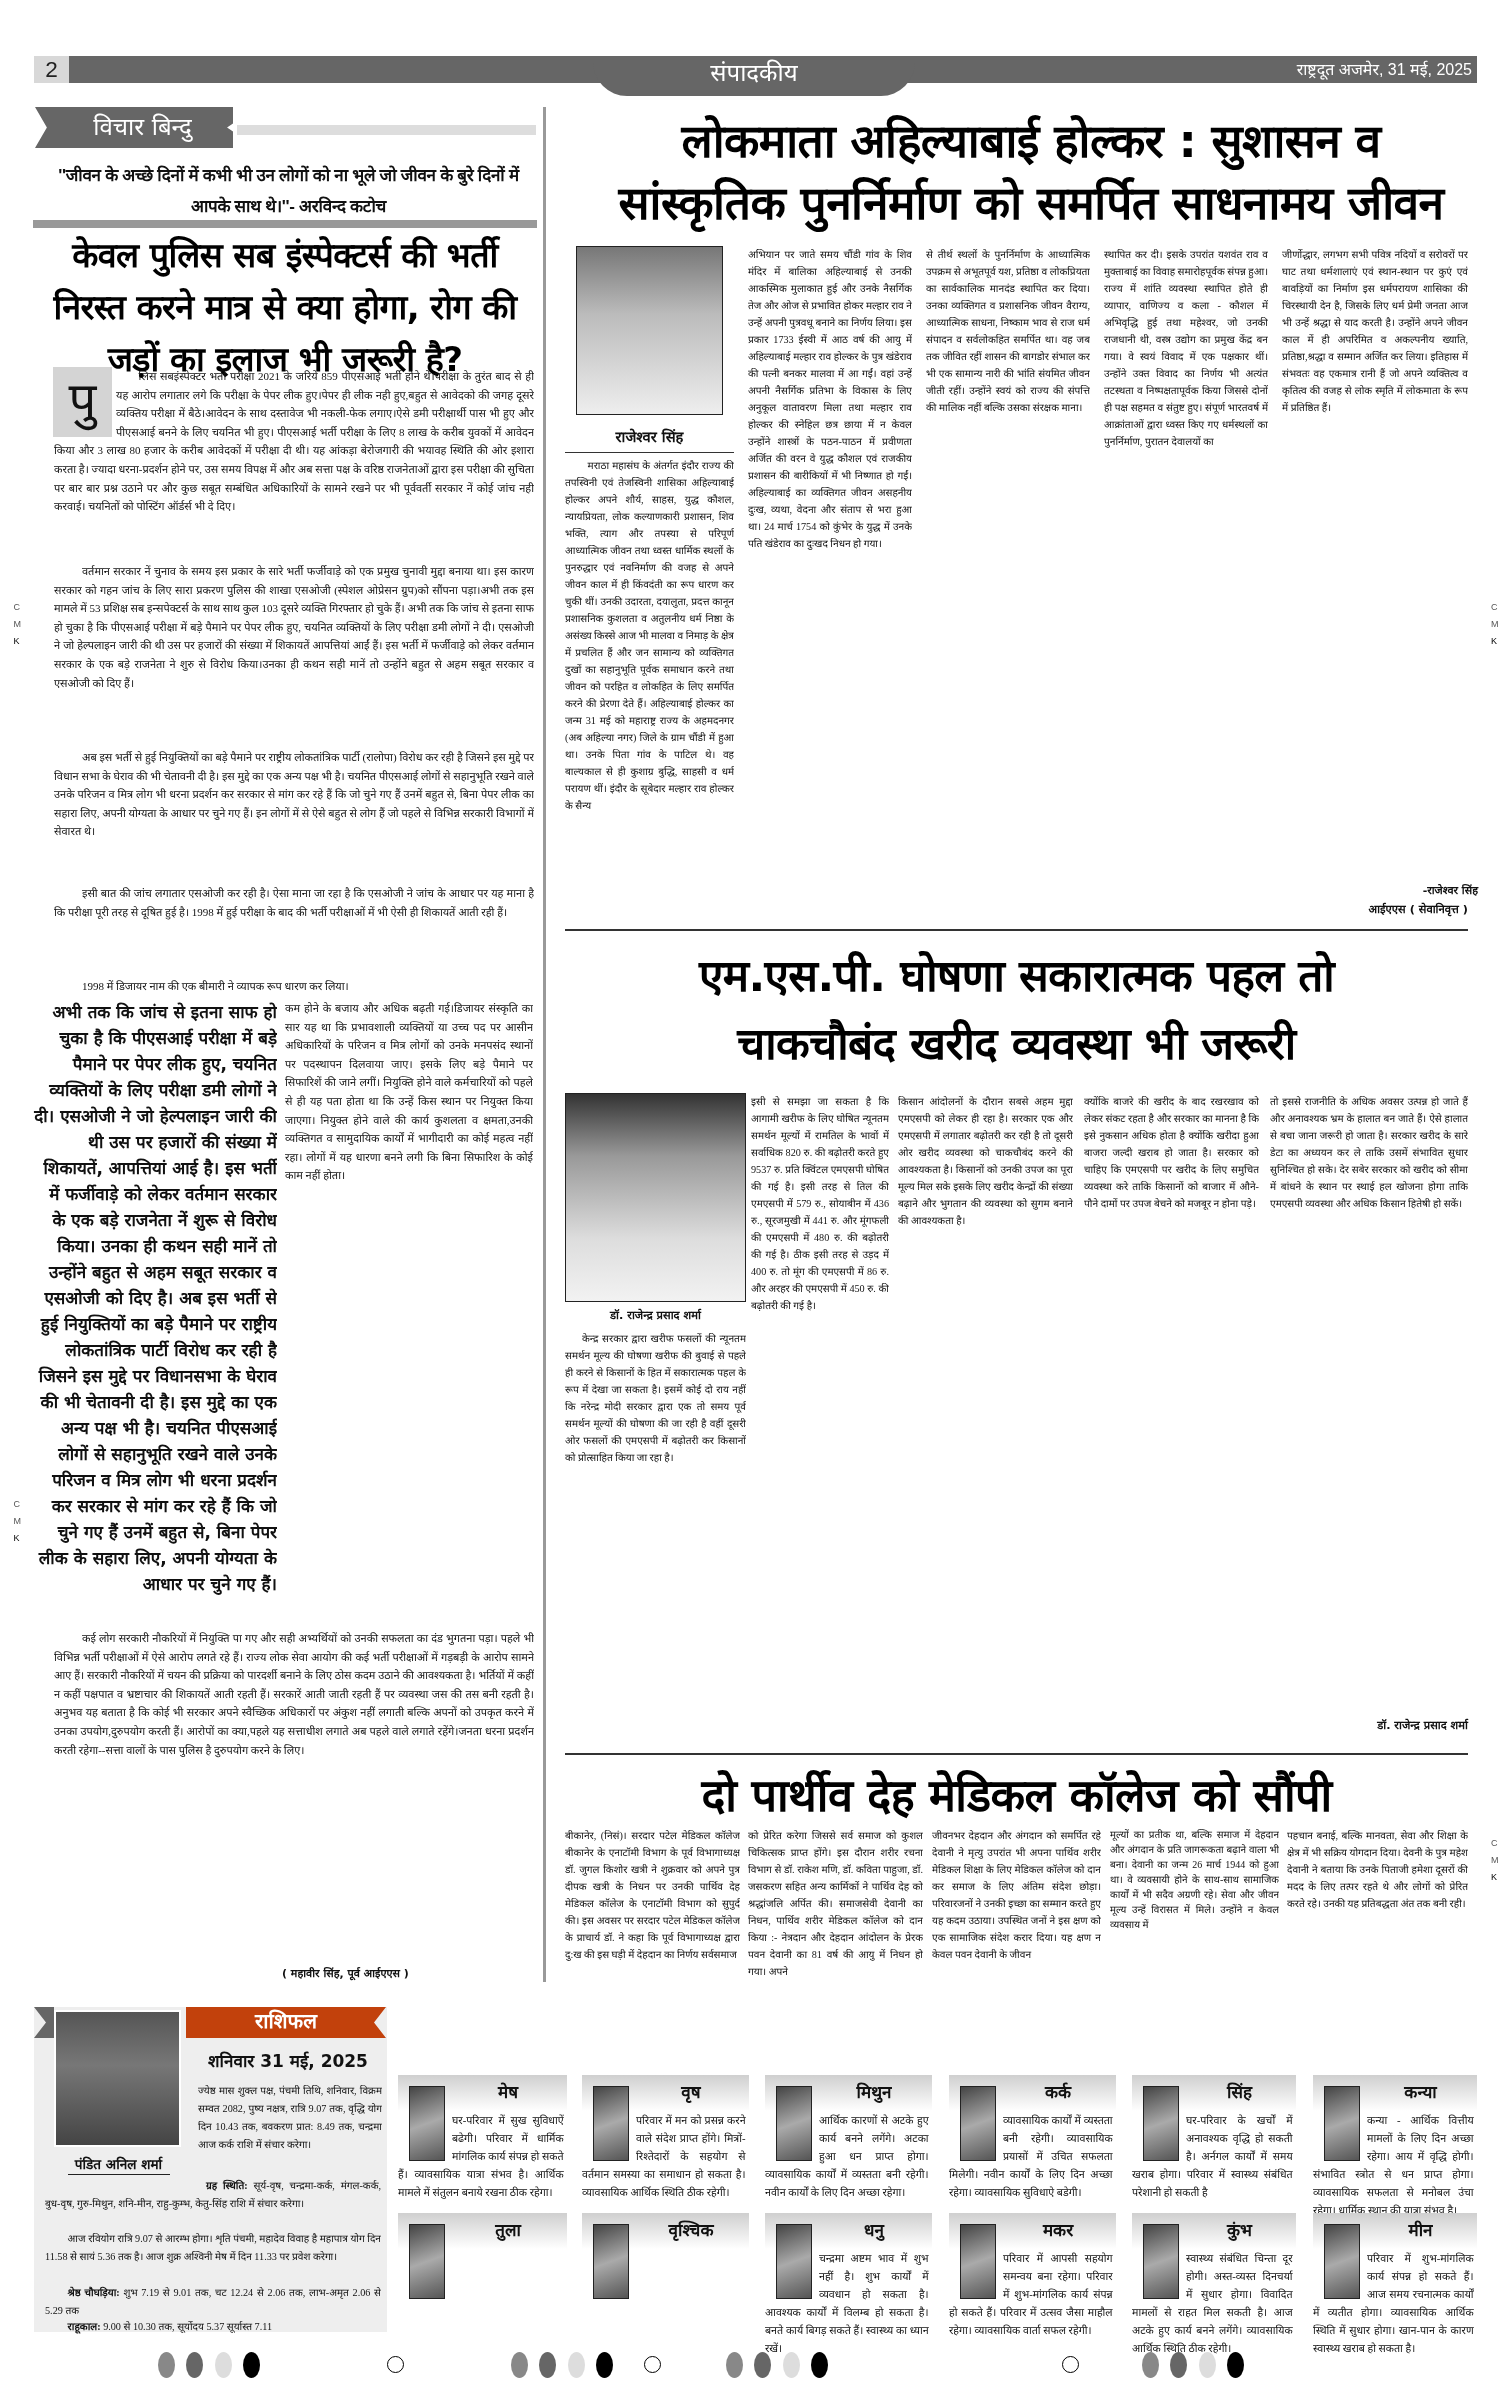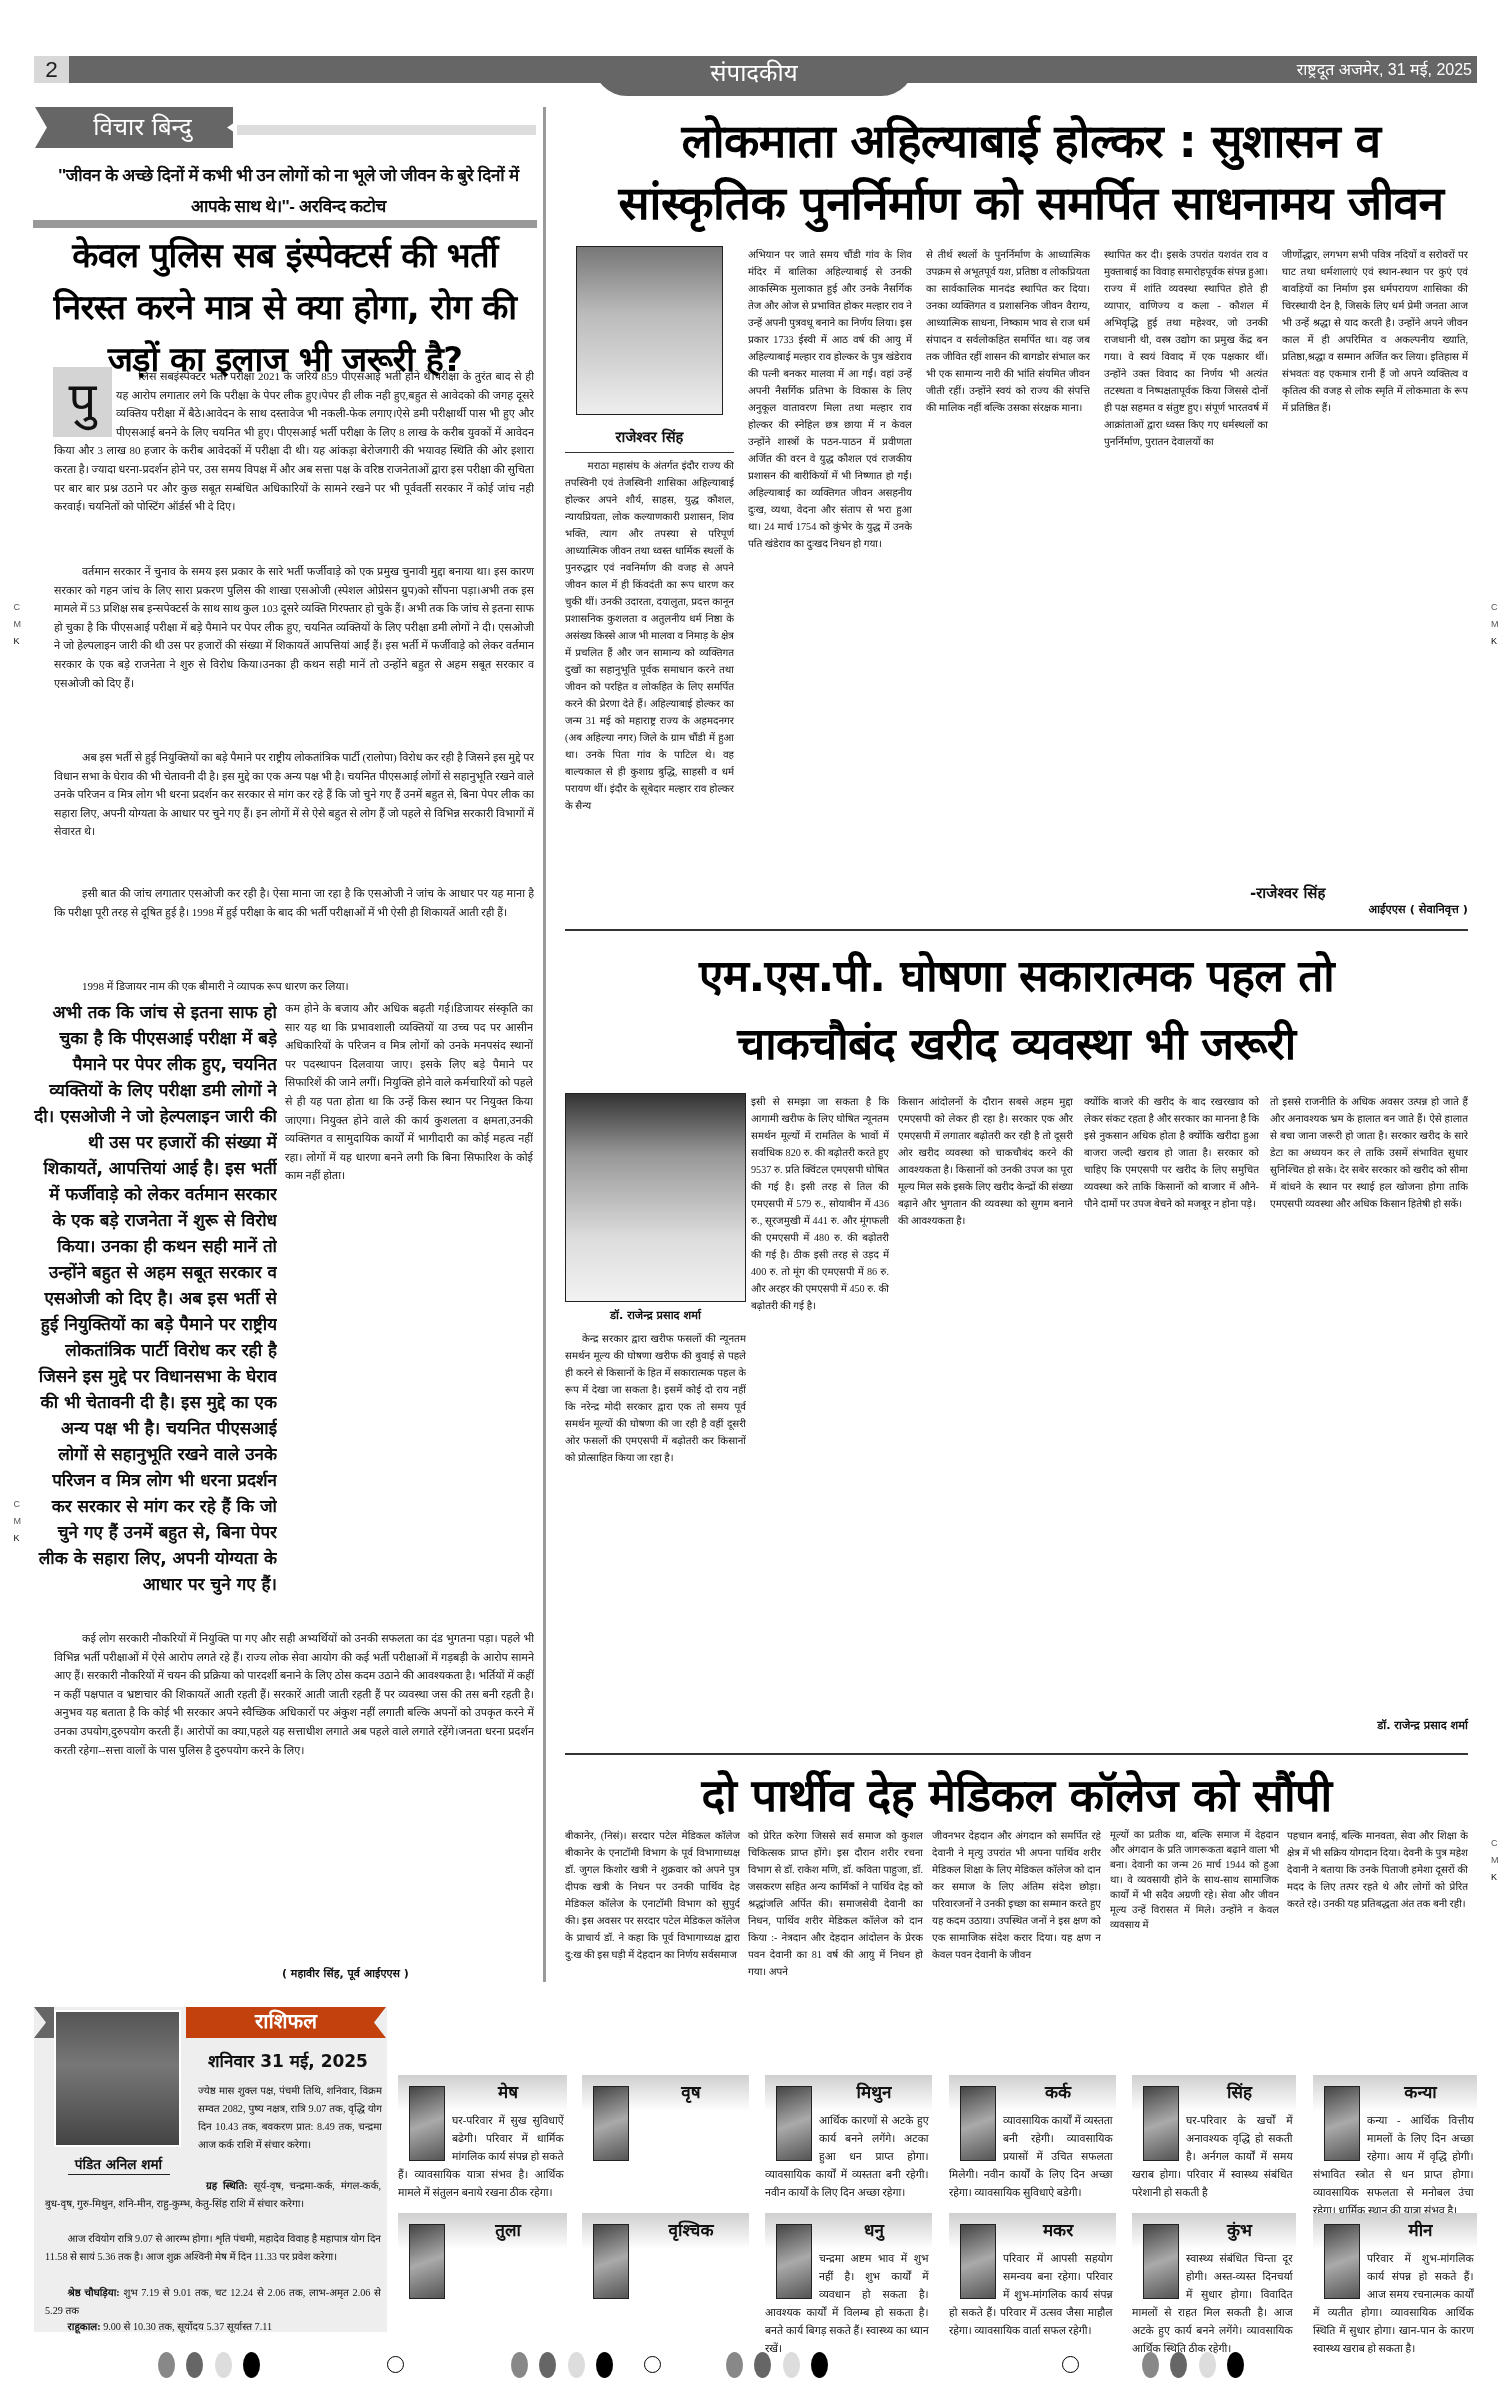--- a/index.html
+++ b/index.html
@@ -57,21 +57,21 @@
 <div class="abs head" style="left:565px;top:110px;width:932px;font-size:46px;line-height:62px">लोकमाता अहिल्याबाई होल्कर : सुशासन व</div>
 <div class="abs head" style="left:565px;top:172px;width:932px;font-size:46px;line-height:62px">सांस्कृतिक पुनर्निर्माण को समर्पित साधनामय जीवन</div>
 <div class="abs photo" style="left:576px;top:246px;width:147px;height:169px"></div>
 <div class="abs" style="left:565px;top:426px;width:169px;text-align:center;font-size:14.7px;font-weight:bold">राजेश्वर सिंह</div>
 <div class="abs hrule" style="left:565px;top:452px;width:169px;height:1.1px"></div>
 <div class="col txt" style="left:565px;top:457px;width:169px;height:469px;text-indent:22.6px;font-size:10.2px;line-height:17px">मराठा महासंघ के अंतर्गत इंदौर राज्य की तपस्विनी एवं तेजस्विनी शासिका अहिल्याबाई होल्कर अपने शौर्य, साहस, युद्ध कौशल, न्यायप्रियता, लोक कल्याणकारी प्रशासन, शिव भक्ति, त्याग और तपस्या से परिपूर्ण आध्यात्मिक जीवन तथा ध्वस्त धार्मिक स्थलों के पुनरुद्धार एवं नवनिर्माण की वजह से अपने जीवन काल में ही किंवदंती का रूप धारण कर चुकी थीं। उनकी उदारता, दयालुता, प्रदत्त कानून प्रशासनिक कुशलता व अतुलनीय धर्म निष्ठा के असंख्य किस्से आज भी मालवा व निमाड़ के क्षेत्र में प्रचलित हैं और जन सामान्य को व्यक्तिगत दुखों का सहानुभूति पूर्वक समाधान करने तथा जीवन को परहित व लोकहित के लिए समर्पित करने की प्रेरणा देते हैं। अहिल्याबाई होल्कर का जन्म 31 मई को महाराष्ट्र राज्य के अहमदनगर (अब अहिल्या नगर) जिले के ग्राम चौंडी में हुआ था। उनके पिता गांव के पाटिल थे। वह बाल्यकाल से ही कुशाग्र बुद्धि, साहसी व धर्म परायण थीं। इंदौर के सूबेदार मल्हार राव होल्कर के सैन्य</div>
 <div class="col txt" style="left:748px;top:246px;width:164px;height:680px;font-size:10.2px;line-height:17px">अभियान पर जाते समय चौंडी गांव के शिव मंदिर में बालिका अहिल्याबाई से उनकी आकस्मिक मुलाकात हुई और उनके नैसर्गिक तेज और ओज से प्रभावित होकर मल्हार राव ने उन्हें अपनी पुत्रवधू बनाने का निर्णय लिया। इस प्रकार 1733 ईस्वी में आठ वर्ष की आयु में अहिल्याबाई मल्हार राव होल्कर के पुत्र खंडेराव की पत्नी बनकर मालवा में आ गईं। वहां उन्हें अपनी नैसर्गिक प्रतिभा के विकास के लिए अनुकूल वातावरण मिला तथा मल्हार राव होल्कर की स्नेहिल छत्र छाया में न केवल उन्होंने शास्त्रों के पठन-पाठन में प्रवीणता अर्जित की वरन वे युद्ध कौशल एवं राजकीय प्रशासन की बारीकियों में भी निष्णात हो गईं। अहिल्याबाई का व्यक्तिगत जीवन असहनीय दुःख, व्यथा, वेदना और संताप से भरा हुआ था। 24 मार्च 1754 को कुंभेर के युद्ध में उनके पति खंडेराव का दुःखद निधन हो गया।</div>
 <div class="col txt" style="left:926px;top:246px;width:164px;height:680px;font-size:10.2px;line-height:17px">से तीर्थ स्थलों के पुनर्निर्माण के आध्यात्मिक उपक्रम से अभूतपूर्व यश, प्रतिष्ठा व लोकप्रियता का सार्वकालिक मानदंड स्थापित कर दिया। उनका व्यक्तिगत व प्रशासनिक जीवन वैराग्य, आध्यात्मिक साधना, निष्काम भाव से राज धर्म संपादन व सर्वलोकहित समर्पित था। वह जब तक जीवित रहीं शासन की बागडोर संभाल कर भी एक सामान्य नारी की भांति संयमित जीवन जीती रहीं। उन्होंने स्वयं को राज्य की संपत्ति की मालिक नहीं बल्कि उसका संरक्षक माना।</div>
 <div class="col txt" style="left:1104px;top:246px;width:164px;height:680px;font-size:10.2px;line-height:17px">स्थापित कर दी। इसके उपरांत यशवंत राव व मुक्ताबाई का विवाह समारोहपूर्वक संपन्न हुआ। राज्य में शांति व्यवस्था स्थापित होते ही व्यापार, वाणिज्य व कला - कौशल में अभिवृद्धि हुई तथा महेश्वर, जो उनकी राजधानी थी, वस्त्र उद्योग का प्रमुख केंद्र बन गया। वे स्वयं विवाद में एक पक्षकार थीं। उन्होंने उक्त विवाद का निर्णय भी अत्यंत तटस्थता व निष्पक्षतापूर्वक किया जिससे दोनों ही पक्ष सहमत व संतुष्ट हुए। संपूर्ण भारतवर्ष में आक्रांताओं द्वारा ध्वस्त किए गए धर्मस्थलों का पुनर्निर्माण, पुरातन देवालयों का</div>
 <div class="col txt" style="left:1282px;top:246px;width:186px;height:632px;font-size:10.2px;line-height:17px">जीर्णोद्धार, लगभग सभी पवित्र नदियों व सरोवरों पर घाट तथा धर्मशालाएं एवं स्थान-स्थान पर कुएं एवं बावड़ियों का निर्माण इस धर्मपरायण शासिका की चिरस्थायी देन है, जिसके लिए धर्म प्रेमी जनता आज भी उन्हें श्रद्धा से याद करती है। उन्होंने अपने जीवन काल में ही अपरिमित व अकल्पनीय ख्याति, प्रतिष्ठा,श्रद्धा व सम्मान अर्जित कर लिया। इतिहास में संभवतः वह एकमात्र रानी हैं जो अपने व्यक्तित्व व कृतित्व की वजह से लोक स्मृति में लोकमाता के रूप में प्रतिष्ठित हैं।</div>
-<div class="abs" style="left:1250px;top:882px;width:186px;text-align:left;font-size:15px;font-weight:bold">-राजेश्वर सिंह</div>
+<div class="abs" style="left:1292px;top:882px;width:186px;text-align:right;font-size:11px;font-weight:bold">-राजेश्वर सिंह</div>
 <div class="abs" style="left:1282px;top:901px;width:186px;text-align:right;font-size:11.3px;font-weight:bold">आईएएस ( सेवानिवृत्त )</div>
 <div class="abs hrule" style="left:565px;top:929px;width:903px"></div>
 
 <div class="abs head" style="left:565px;top:943px;width:903px;font-size:44px;line-height:65px">एम.एस.पी. घोषणा सकारात्मक पहल तो</div>
 <div class="abs head" style="left:565px;top:1011px;width:903px;font-size:44px;line-height:65px">चाकचौबंद खरीद व्यवस्था भी जरूरी</div>
 <div class="abs photo" style="left:565px;top:1093px;width:181px;height:209px;background:linear-gradient(180deg,#333,#999 30%,#ddd 70%,#f2f2f2)"></div>
 <div class="abs" style="left:565px;top:1307px;width:181px;text-align:center;font-size:11.3px;font-weight:bold">डॉ. राजेन्द्र प्रसाद शर्मा</div>
 <div class="col txt" style="left:751px;top:1093px;width:138px;height:638px;font-size:10.2px;line-height:17px">इसी से समझा जा सकता है कि आगामी खरीफ के लिए घोषित न्यूनतम समर्थन मूल्यों में रामतिल के भावों में सर्वाधिक 820 रु. की बढ़ोतरी करते हुए 9537 रु. प्रति क्विंटल एमएसपी घोषित की गई है। इसी तरह से तिल की एमएसपी में 579 रु., सोयाबीन में 436 रु., सूरजमुखी में 441 रु. और मूंगफली की एमएसपी में 480 रु. की बढ़ोतरी की गई है। ठीक इसी तरह से उड़द में 400 रु. तो मूंग की एमएसपी में 86 रु. और अरहर की एमएसपी में 450 रु. की बढ़ोतरी की गई है।</div>
 <div class="col txt" style="left:565px;top:1330px;width:181px;height:401px;text-indent:17px;font-size:10.2px;line-height:17px">केन्द्र सरकार द्वारा खरीफ फसलों की न्यूनतम समर्थन मूल्य की घोषणा खरीफ की बुवाई से पहले ही करने से किसानों के हित में सकारात्मक पहल के रूप में देखा जा सकता है। इसमें कोई दो राय नहीं कि नरेन्द्र मोदी सरकार द्वारा एक तो समय पूर्व समर्थन मूल्यों की घोषणा की जा रही है वहीं दूसरी ओर फसलों की एमएसपी में बढ़ोतरी कर किसानों को प्रोत्साहित किया जा रहा है।</div>
 <div class="col txt" style="left:898px;top:1093px;width:175px;height:638px;font-size:10.2px;line-height:17px">किसान आंदोलनों के दौरान सबसे अहम मुद्दा एमएसपी को लेकर ही रहा है। सरकार एक और एमएसपी में लगातार बढ़ोतरी कर रही है तो दूसरी ओर खरीद व्यवस्था को चाकचौबंद करने की आवश्यकता है। किसानों को उनकी उपज का पूरा मूल्य मिल सके इसके लिए खरीद केन्द्रों की संख्या बढ़ाने और भुगतान की व्यवस्था को सुगम बनाने की आवश्यकता है।</div>
@@ -109,20 +109,21 @@
 </div>
 
 <div class="zbox" style="left:398px;top:2075px;width:169px">
   <div class="zhead">मेष</div>
   <div class="zimg"></div>
   <div class="zt"><span class="ind" style="width:54px;float:left;height:51px"></span><span>घर-परिवार में सुख सुविधाऐं बढेगी। परिवार में धार्मिक मांगलिक कार्य संपन्न हो सकते हैं। व्यावसायिक यात्रा संभव है। आर्थिक मामले में संतुलन बनाये रखना ठीक रहेगा।</span></div>
 </div>
 <div class="zbox" style="left:582px;top:2075px;width:167px">
   <div class="zhead">वृष</div>
   <div class="zimg"></div>
+  <div class="zt"><span class="ind" style="width:54px;float:left;height:51px"></span><span>परिवार में मन को प्रसन्न करने वाले संदेश प्राप्त होंगे। मित्रों-रिश्तेदारों के सहयोग से वर्तमान समस्या का समाधान हो सकता है। व्यावसायिक आर्थिक स्थिति ठीक रहेगी।</span></div>
 </div>
 <div class="zbox" style="left:765px;top:2075px;width:167px">
   <div class="zhead">मिथुन</div>
   <div class="zimg"></div>
   <div class="zt"><span class="ind" style="width:54px;float:left;height:51px"></span><span>आर्थिक कारणों से अटके हुए कार्य बनने लगेंगे। अटका हुआ धन प्राप्त होगा। व्यावसायिक कार्यों में व्यस्तता बनी रहेगी। नवीन कार्यों के लिए दिन अच्छा रहेगा।</span></div>
 </div>
 <div class="zbox" style="left:949px;top:2075px;width:167px">
   <div class="zhead">कर्क</div>
   <div class="zimg"></div>
   <div class="zt"><span class="ind" style="width:54px;float:left;height:51px"></span><span>व्यावसायिक कार्यों में व्यस्तता बनी रहेगी। व्यावसायिक प्रयासों में उचित सफलता मिलेगी। नवीन कार्यों के लिए दिन अच्छा रहेगा। व्यावसायिक सुविधाऐ बडेगी।</span></div>

